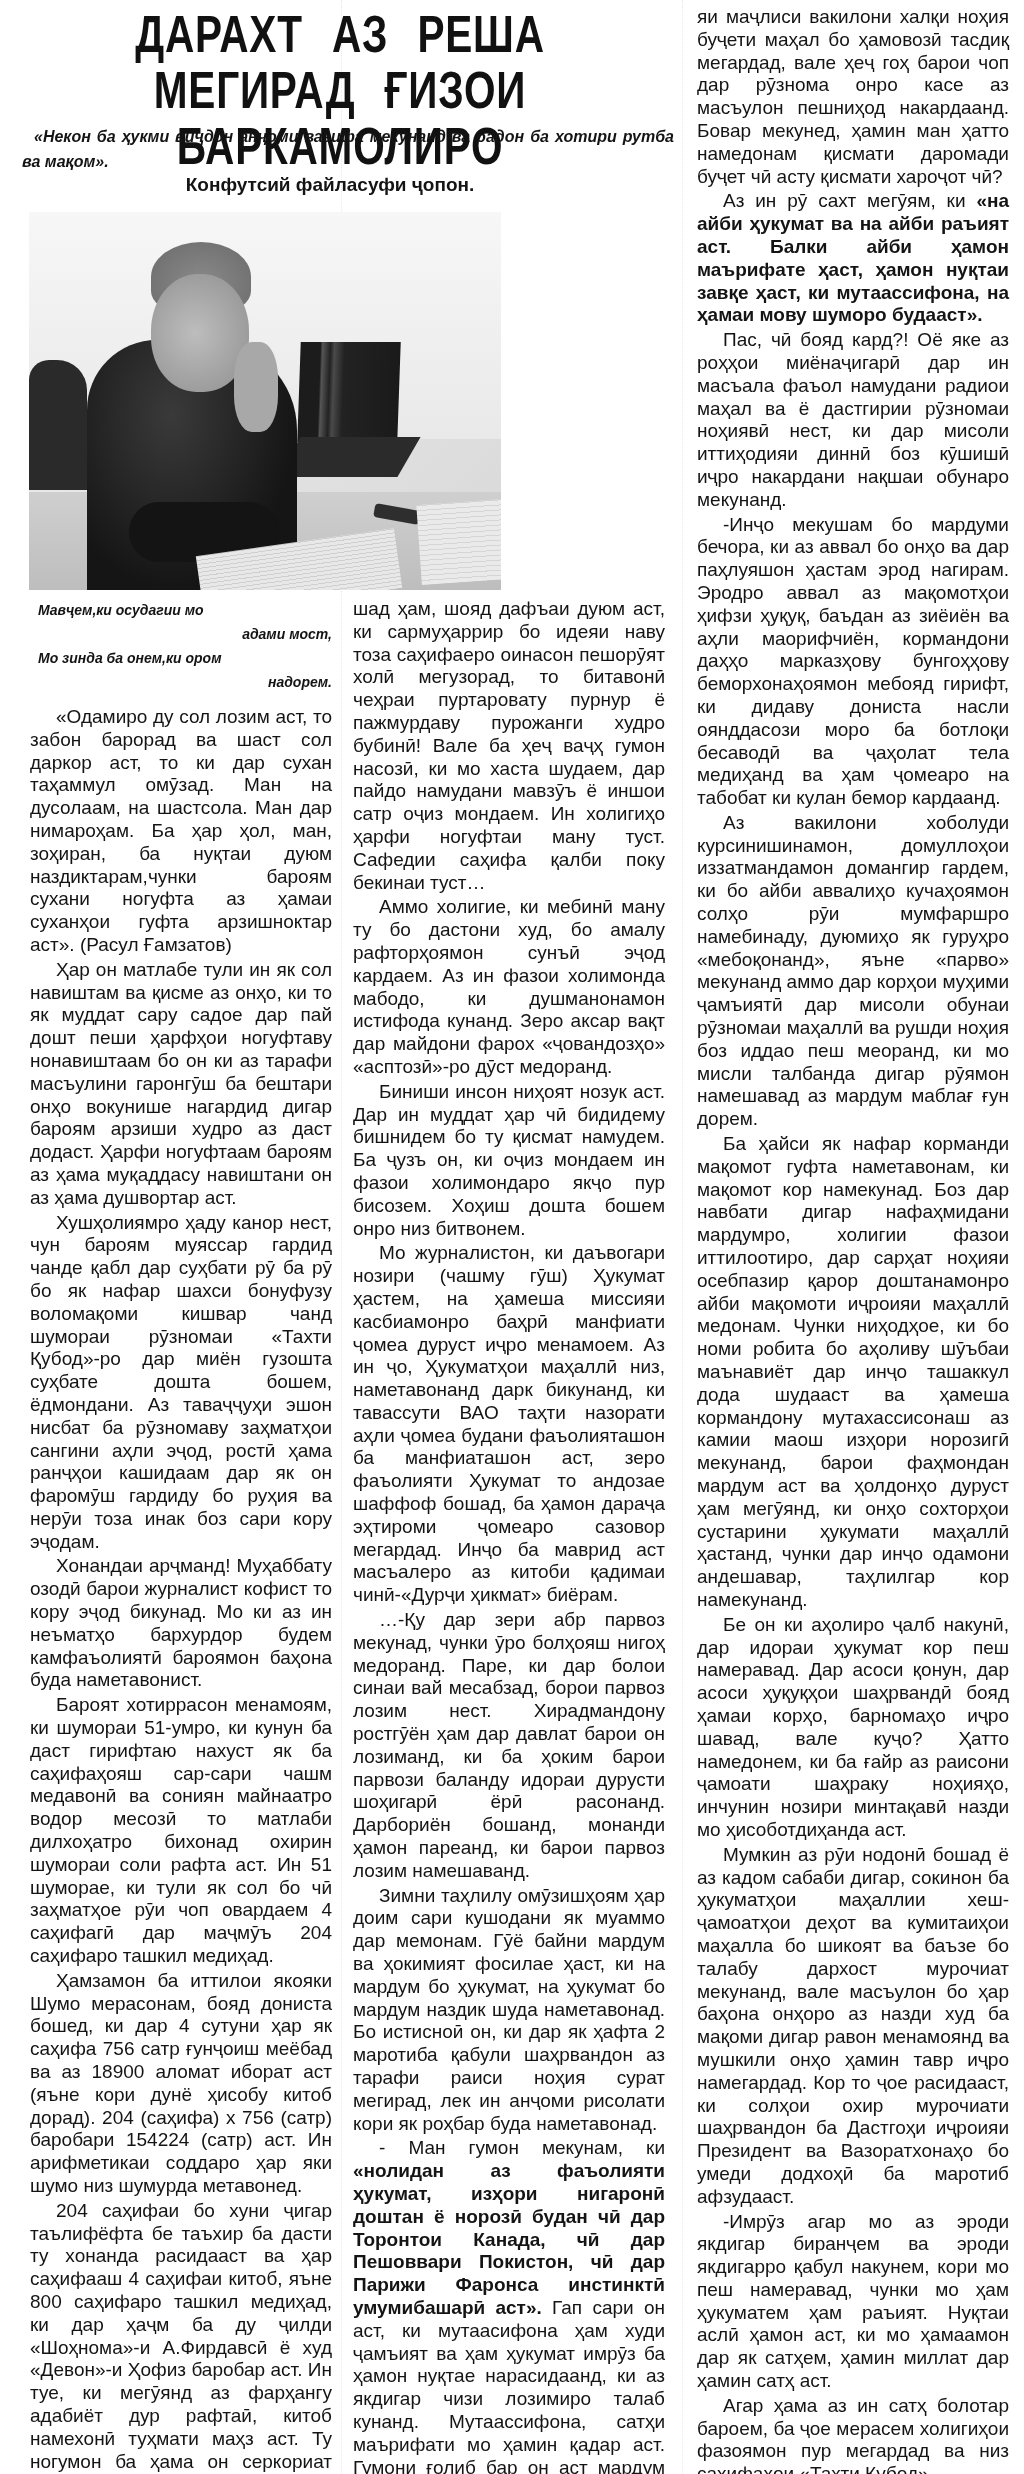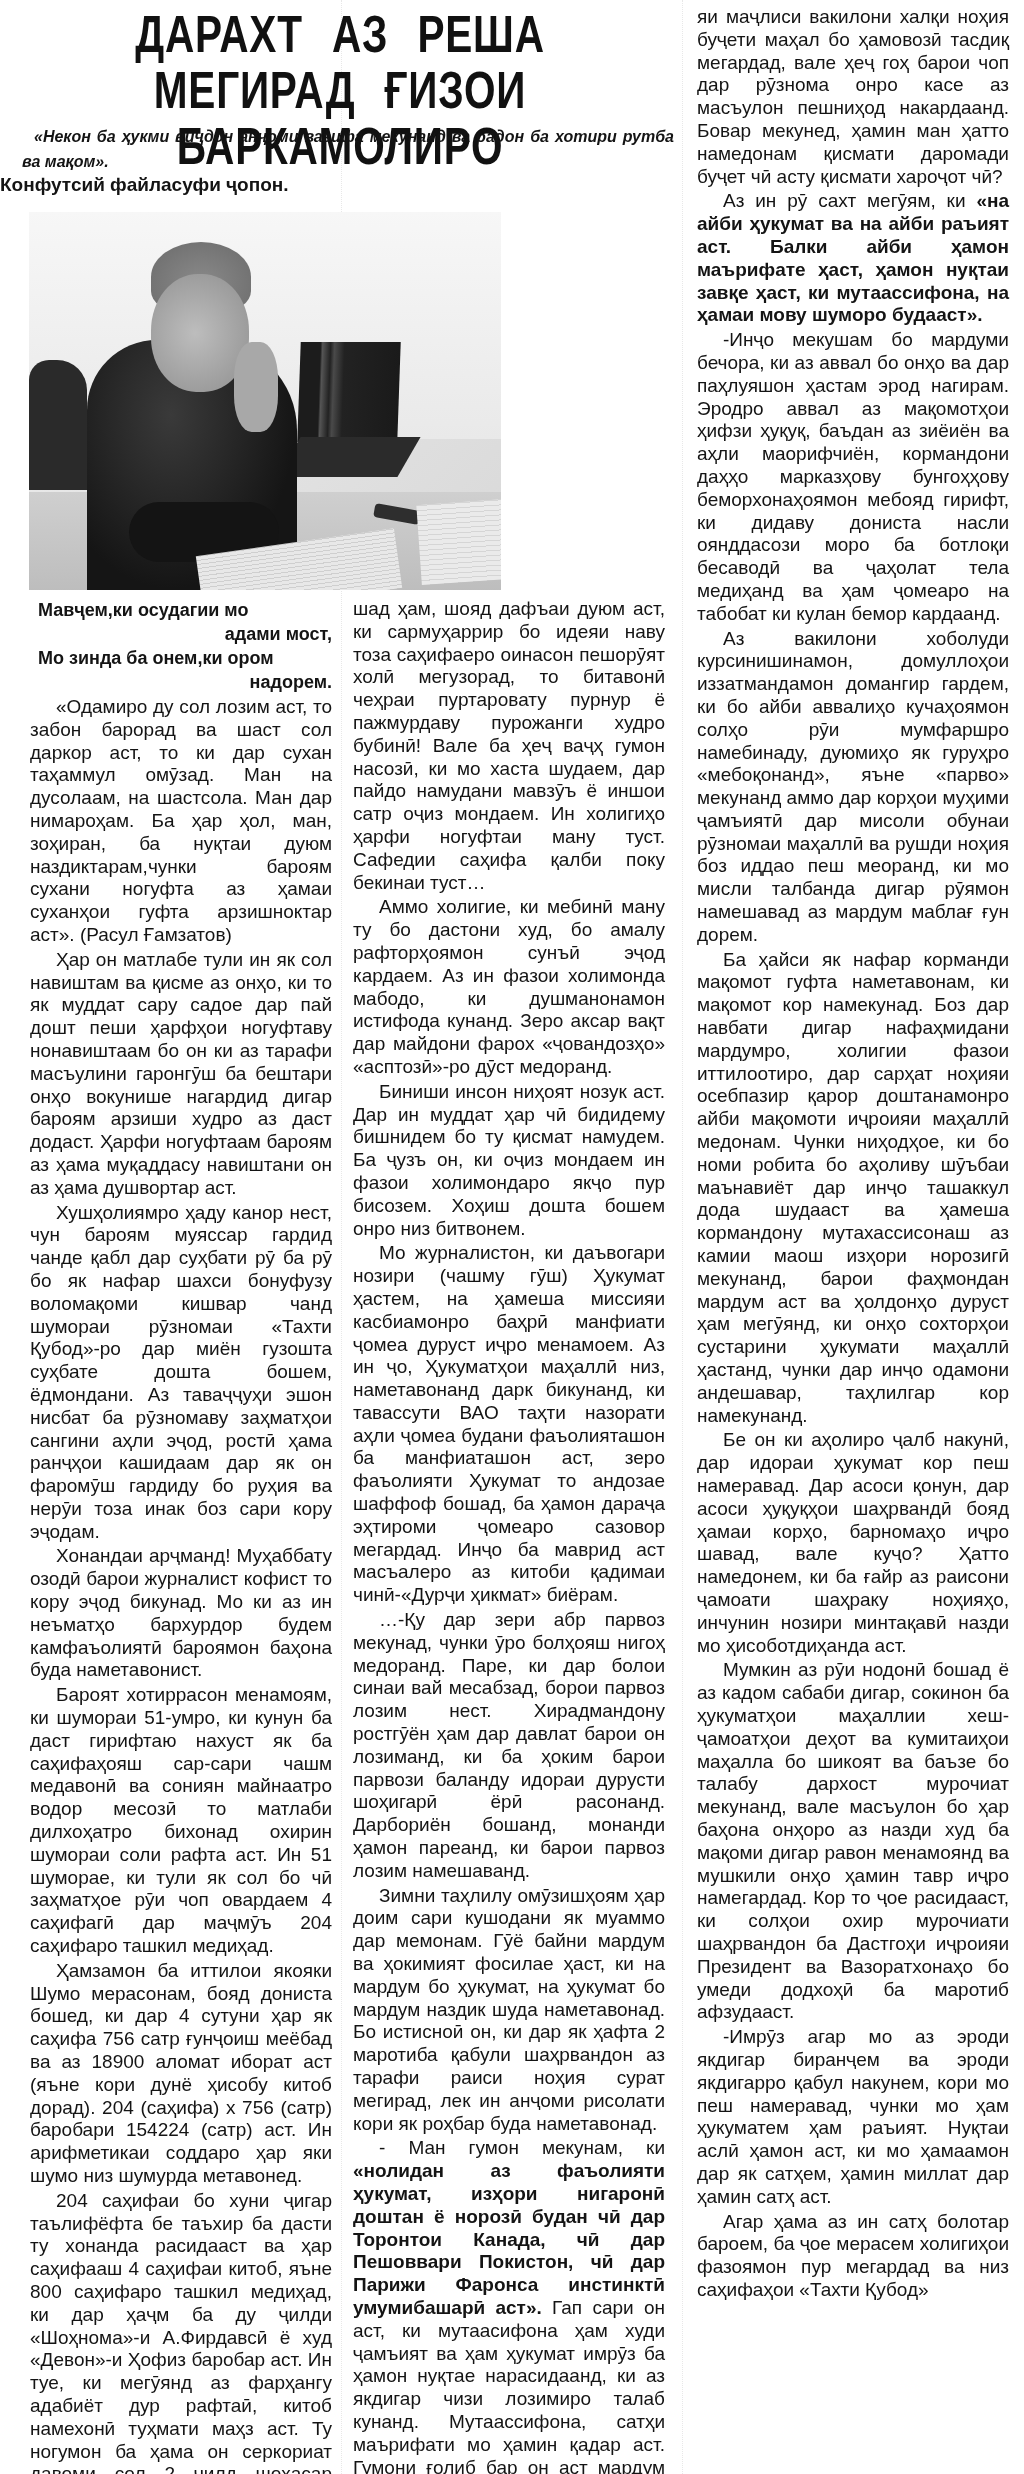--- a/index.html
+++ b/index.html
@@ -27,21 +27,21 @@
   }
   .epigraph {
     position: absolute; left: 22px; top: 124px; width: 652px;
     font-style: italic; font-weight: bold;
     font-size: 16px; line-height: 25px;
     text-indent: 12px;
     text-align: justify;
   }
   .epigraph-author {
     position: absolute; left: 0; top: 174px; width: 660px;
-    text-align: left;
+    text-align: center;
     font-weight: bold; font-size: 19px;
   }
   .photo {
     position: absolute; left: 29px; top: 212px; width: 472px; height: 378px;
     background: linear-gradient(135deg, #f2f2f2 0%, #e6e6e6 40%, #d8d8d8 100%);
     overflow: hidden;
   }
   .photo .wall { position:absolute; left:0; top:0; width:100%; height:60%; background: linear-gradient(180deg,#f7f7f7,#e9e9e9); }
   .photo .chair { position:absolute; left:0; top:148px; width:58px; height:130px; background:#2a2a2a; border-radius:20px 30px 0 0; }
   .photo .body { position:absolute; left:58px; top:128px; width:210px; height:250px; background: radial-gradient(ellipse at 40% 30%, #3a3a3a, #151515 70%); border-radius: 70px 90px 0 0; }
@@ -62,21 +62,21 @@
     line-height: 22.8px;
     text-align: justify;
     hyphens: manual;
   }
   .col p { text-indent: 26px; margin-bottom: 2px; }
   .col p.noindent { text-indent: 0; }
   .col-left { left: 30px; top: 598px; width: 302px; }
   .col-mid { left: 353px; top: 598px; width: 312px; }
   .col-right { left: 697px; top: 6px; width: 312px; }
 
-  .poem { font-weight: bold; font-size: 18px; line-height: 24px; margin-bottom: 2px; }
+  .poem { font-style: italic; font-weight: bold; font-size: 14px; line-height: 24px; margin-bottom: 12px; }
   .poem .l1 { padding-left: 8px; }
   .poem .l2 { text-align: right; }
   .bold-quote { font-weight: normal; }
   .b { font-weight: bold; }
   .col-rule {
     position:absolute; top: 0; height: 2474px; width: 0;
     border-left: 1px dotted #e8e8e8;
   }
 </style>
 </head>
@@ -129,20 +129,21 @@
   <p>Биниши инсон ниҳоят нозук аст. Дар ин муддат ҳар чӣ бидидему бишнидем бо ту қисмат намудем. Ба ҷузъ он, ки оҷиз мондаем ин фазои холимондаро якҷо пур бисозем. Хоҳиш дошта бошем онро низ битвонем.</p>
   <p>Мо журналистон, ки даъвогари нозири (чашму гӯш) Ҳукумат ҳастем, на ҳамеша миссияи касбиамонро баҳрӣ манфиати ҷомеа дуруст иҷро менамоем. Аз ин ҷо, Ҳукуматҳои маҳаллӣ низ, наметавонанд дарк бикунанд, ки тавассути ВАО таҳти назорати аҳли ҷомеа будани фаъолияташон ба манфиаташон аст, зеро фаъолияти Ҳукумат то андозае шаффоф бошад, ба ҳамон дараҷа эҳтироми ҷомеаро сазовор мегардад. Инҷо ба маврид аст масъалеро аз китоби қадимаи чинӣ-«Дурҷи ҳикмат» биёрам.</p>
   <p>…-Қу дар зери абр парвоз мекунад, чунки ӯро болҳояш нигоҳ медоранд. Паре, ки дар болои синаи вай месабзад, борои парвоз лозим нест. Хирадмандону ростгӯён ҳам дар давлат барои он лозиманд, ки ба ҳоким барои парвози баланду идораи дурусти шоҳигарӣ ёрӣ расонанд. Дарбориён бошанд, монанди ҳамон пареанд, ки барои парвоз лозим намешаванд.</p>
   <p>Зимни таҳлилу омӯзишҳоям ҳар доим сари кушодани як муаммо дар мемонам. Гӯё байни мардум ва ҳокимият фосилае ҳаст, ки на мардум бо ҳукумат, на ҳукумат бо мардум наздик шуда наметавонад. Бо истисноӣ он, ки дар як ҳафта 2 маротиба қабули шаҳрвандон аз тарафи раиси ноҳия сурат мегирад, лек ин анҷоми рисолати кори як роҳбар буда наметавонад.</p>
   <p><span>- Ман гумон мекунам, ки </span><span class="b">«нолидан аз фаъолияти ҳукумат, изҳори нигаронӣ доштан ё норозӣ будан чӣ дар Торонтои Канада, чӣ дар Пешоввари Покистон, чӣ дар Парижи Фаронса инстинктӣ умумибашарӣ аст».</span><span> Гап сари он аст, ки мутаасифона ҳам худи ҷамъият ва ҳам ҳукумат имрӯз ба ҳамон нуқтае нарасидаанд, ки аз якдигар чизи лозимиро талаб кунанд. Мутаассифона, сатҳи маърифати мо ҳамин қадар аст. Гумони ғолиб бар он аст мардум намедонад аз ҳукумат чӣ талаб кунад, дар навбати худ ҳукумат ба мардум намедонад чӣ иттилоъ диҳад. Ҳамасола дар иҷлоси-</span></p>
 </div>
 
 <div class="col col-right">
   <p class="noindent">яи маҷлиси вакилони халқи ноҳия буҷети маҳал бо ҳамовозӣ тасдиқ мегардад, вале ҳеҷ гоҳ барои чоп дар рӯзнома онро касе аз масъулон пешниҳод накардаанд. Бовар мекунед, ҳамин ман ҳатто намедонам қисмати даромади буҷет чӣ асту қисмати хароҷот чӣ?</p>
   <p><span>Аз ин рӯ сахт мегӯям, ки </span><span class="b">«на айби ҳукумат ва на айби раъият аст. Балки айби ҳамон маърифате ҳаст, ҳамон нуқтаи завқе ҳаст, ки мутаассифона, на ҳамаи мову шуморо будааст».</span></p>
+  <p>Пас, чӣ бояд кард?! Оё яке аз роҳҳои миёнаҷигарӣ дар ин масъала фаъол намудани радиои маҳал ва ё дастгирии рӯзномаи ноҳиявӣ нест, ки дар мисоли иттиҳодияи диннӣ боз кӯшишӣ иҷро накардани нақшаи обунаро мекунанд.</p>
   <p>-Инҷо мекушам бо мардуми бечора, ки аз аввал бо онҳо ва дар паҳлуяшон ҳастам эрод нагирам. Эродро аввал аз мақомотҳои ҳифзи ҳуқуқ, баъдан аз зиёиён ва аҳли маорифчиён, кормандони даҳҳо марказҳову бунгоҳҳову беморхонаҳоямон мебояд гирифт, ки дидаву дониста насли оянддасози моро ба ботлоқи бесаводӣ ва ҷаҳолат тела медиҳанд ва ҳам ҷомеаро на табобат ки кулан бемор кардаанд.</p>
   <p>Аз вакилони хоболуди курсинишинамон, домуллоҳои иззатмандамон домангир гардем, ки бо айби аввалиҳо кучаҳоямон солҳо рӯи мумфаршро намебинаду, дуюмиҳо як гуруҳро «мебоқонанд», яъне «парво» мекунанд аммо дар корҳои муҳими ҷамъиятӣ дар мисоли обунаи рӯзномаи маҳаллӣ ва рушди ноҳия боз иддао пеш меоранд, ки мо мисли талбанда дигар рӯямон намешавад аз мардум маблағ ғун дорем.</p>
   <p>Ба ҳайси як нафар корманди мақомот гуфта наметавонам, ки мақомот кор намекунад. Боз дар навбати дигар нафаҳмидани мардумро, холигии фазои иттилоотиро, дар сарҳат ноҳияи осебпазир қарор доштанамонро айби мақомоти иҷроияи маҳаллӣ медонам. Чунки ниҳодҳое, ки бо номи робита бо аҳоливу шӯъбаи маънавиёт дар инҷо ташаккул дода шудааст ва ҳамеша кормандону мутахассисонаш аз камии маош изҳори норозигӣ мекунанд, барои фаҳмондан мардум аст ва ҳолдонҳо дуруст ҳам мегӯянд, ки онҳо сохторҳои сустарини ҳукумати маҳаллӣ ҳастанд, чунки дар инҷо одамони андешавар, таҳлилгар кор намекунанд.</p>
   <p>Бе он ки аҳолиро ҷалб накунӣ, дар идораи ҳукумат кор пеш намеравад. Дар асоси қонун, дар асоси ҳуқуқҳои шаҳрвандӣ бояд ҳамаи корҳо, барномаҳо иҷро шавад, вале куҷо? Ҳатто намедонем, ки ба ғайр аз раисони ҷамоати шаҳраку ноҳияҳо, инчунин нозири минтақавӣ назди мо ҳисоботдиҳанда аст.</p>
   <p>Мумкин аз рӯи нодонӣ бошад ё аз кадом сабаби дигар, сокинон ба ҳукуматҳои маҳаллии хеш-ҷамоатҳои деҳот ва кумитаиҳои маҳалла бо шикоят ва баъзе бо талабу дархост мурочиат мекунанд, вале масъулон бо ҳар баҳона онҳоро аз назди худ ба мақоми дигар равон менамоянд ва мушкили онҳо ҳамин тавр иҷро намегардад. Кор то ҷое расидааст, ки солҳои охир мурочиати шаҳрвандон ба Дастгоҳи иҷроияи Президент ва Вазоратхонаҳо бо умеди додхоҳӣ ба маротиб афзудааст.</p>
   <p>-Имрӯз агар мо аз эроди якдигар биранҷем ва эроди якдигарро қабул накунем, кори мо пеш намеравад, чунки мо ҳам ҳукуматем ҳам раъият. Нуқтаи аслӣ ҳамон аст, ки мо ҳамаамон дар як сатҳем, ҳамин миллат дар ҳамин сатҳ аст.</p>
   <p>Агар ҳама аз ин сатҳ болотар бароем, ба ҷое мерасем холигиҳои фазоямон пур мегардад ва низ саҳифаҳои «Тахти Қубод»</p>
 
 </div>
 

